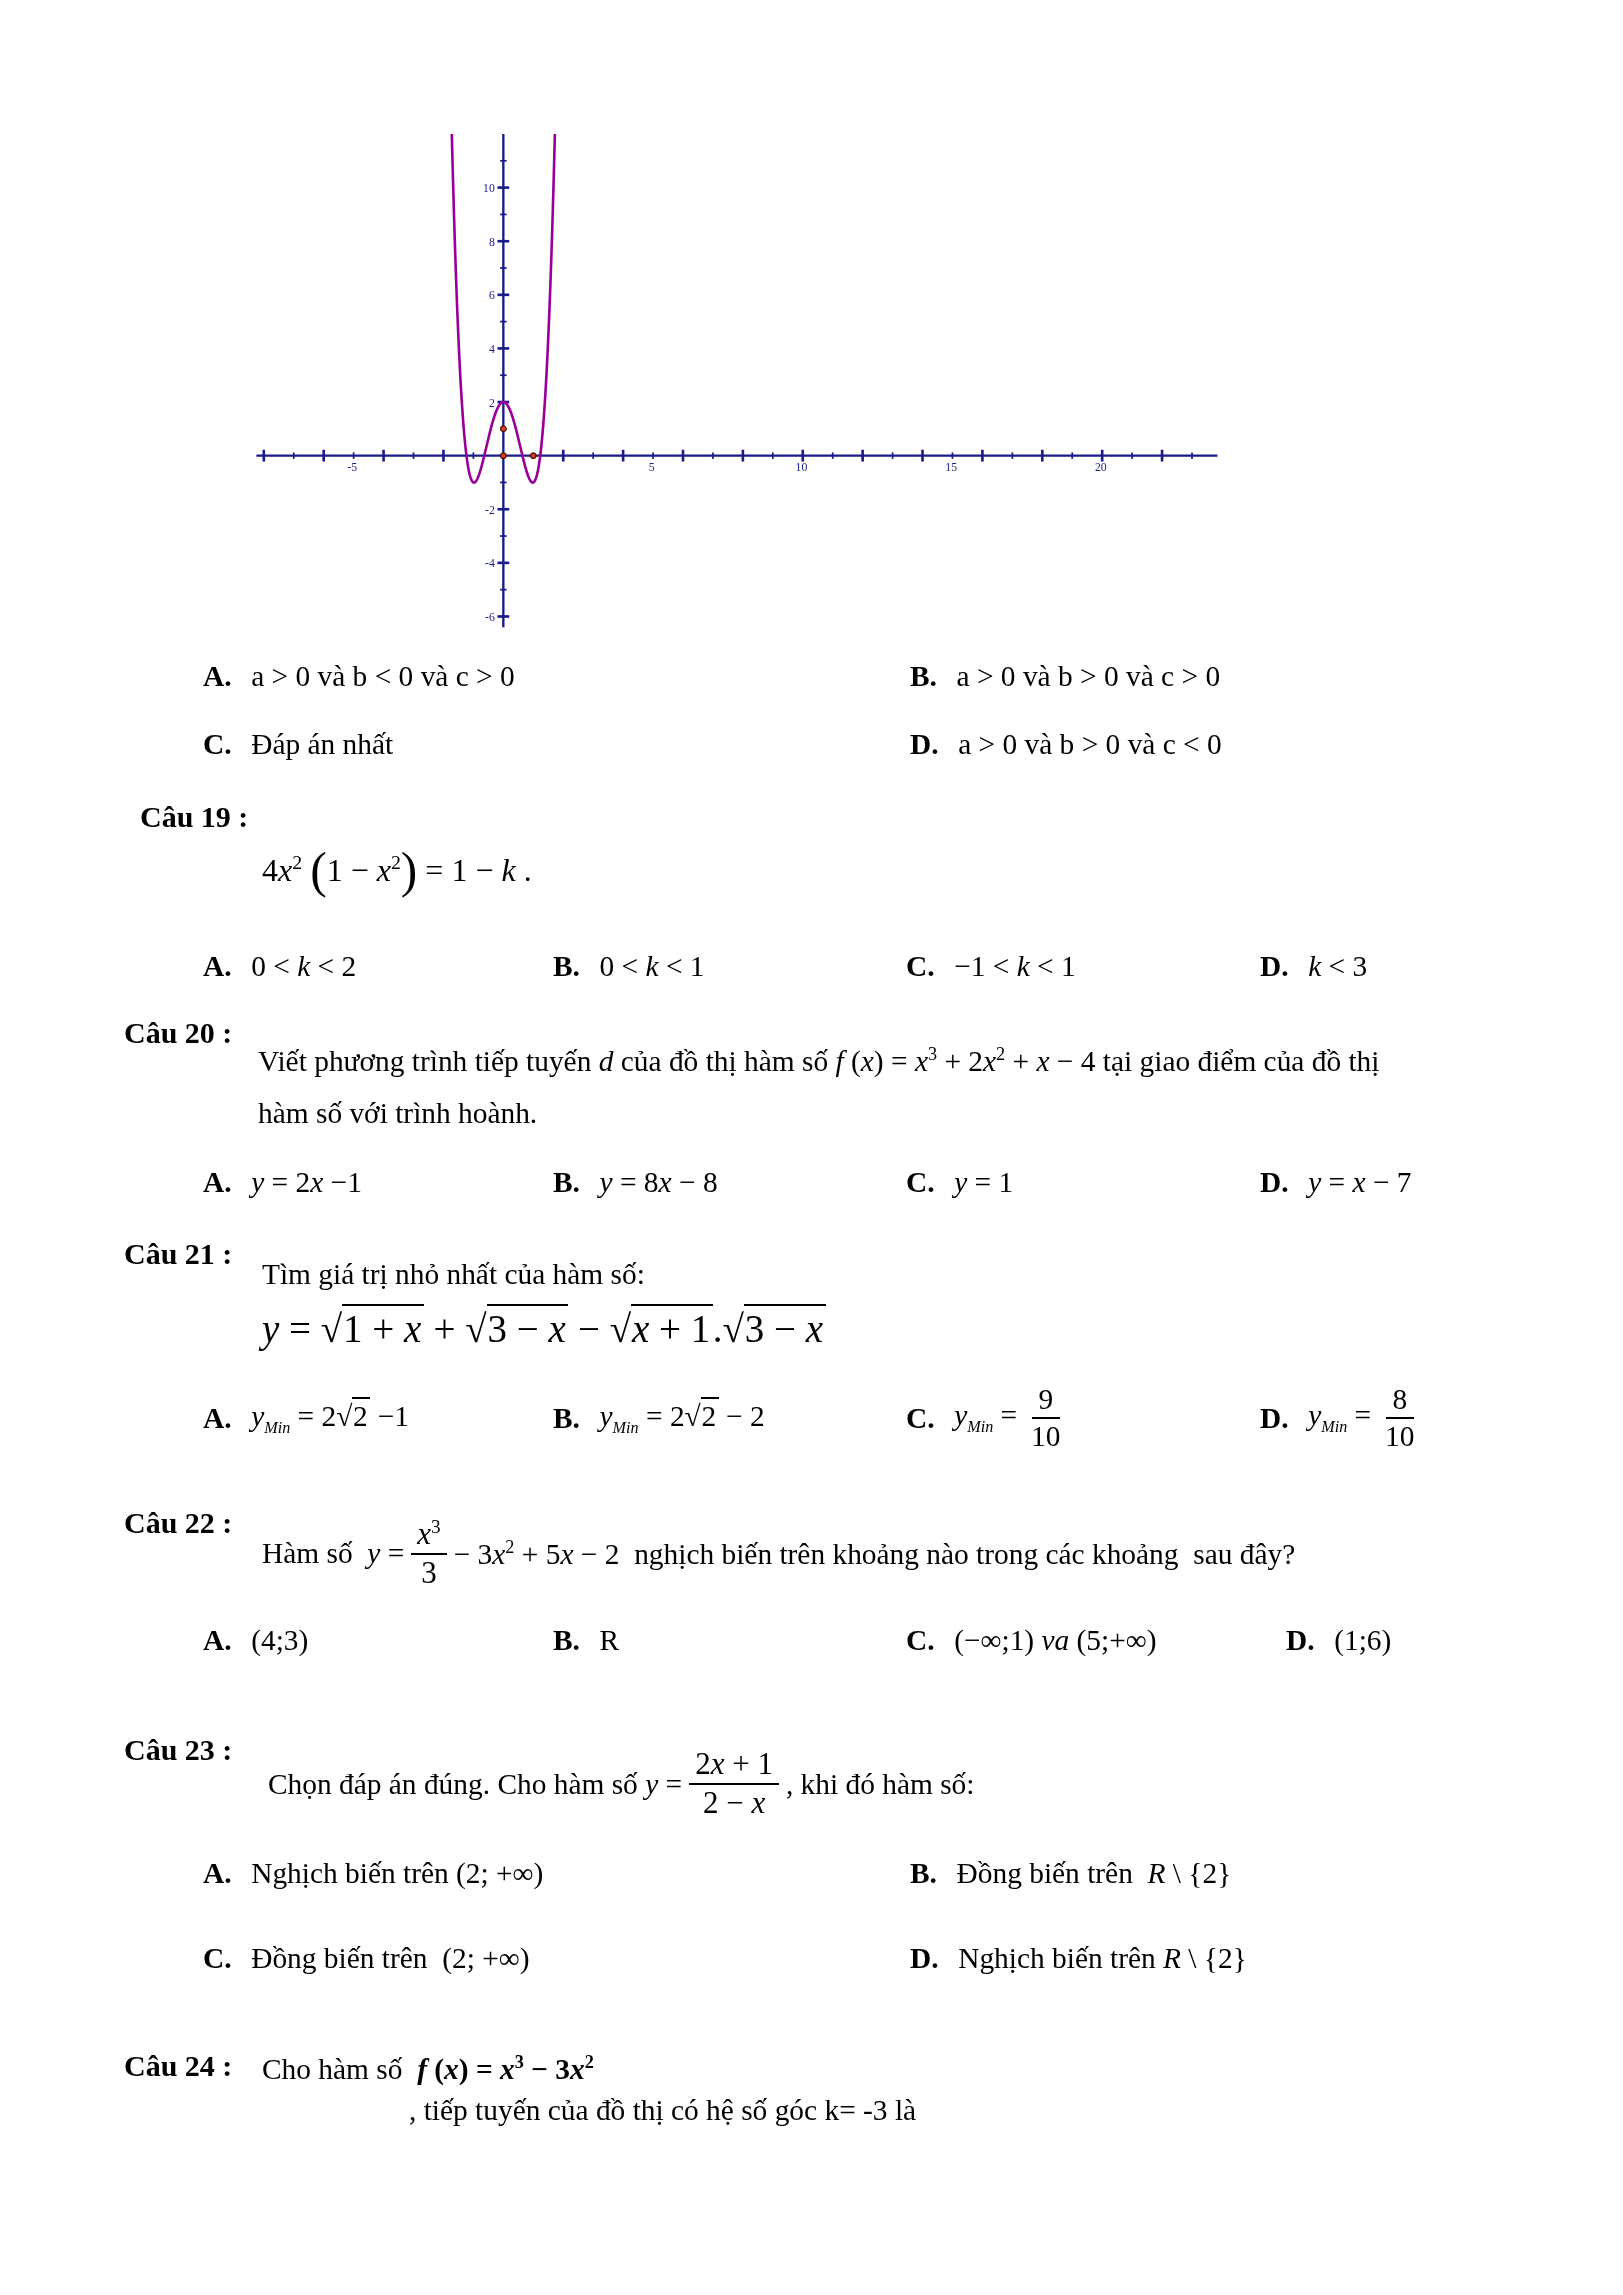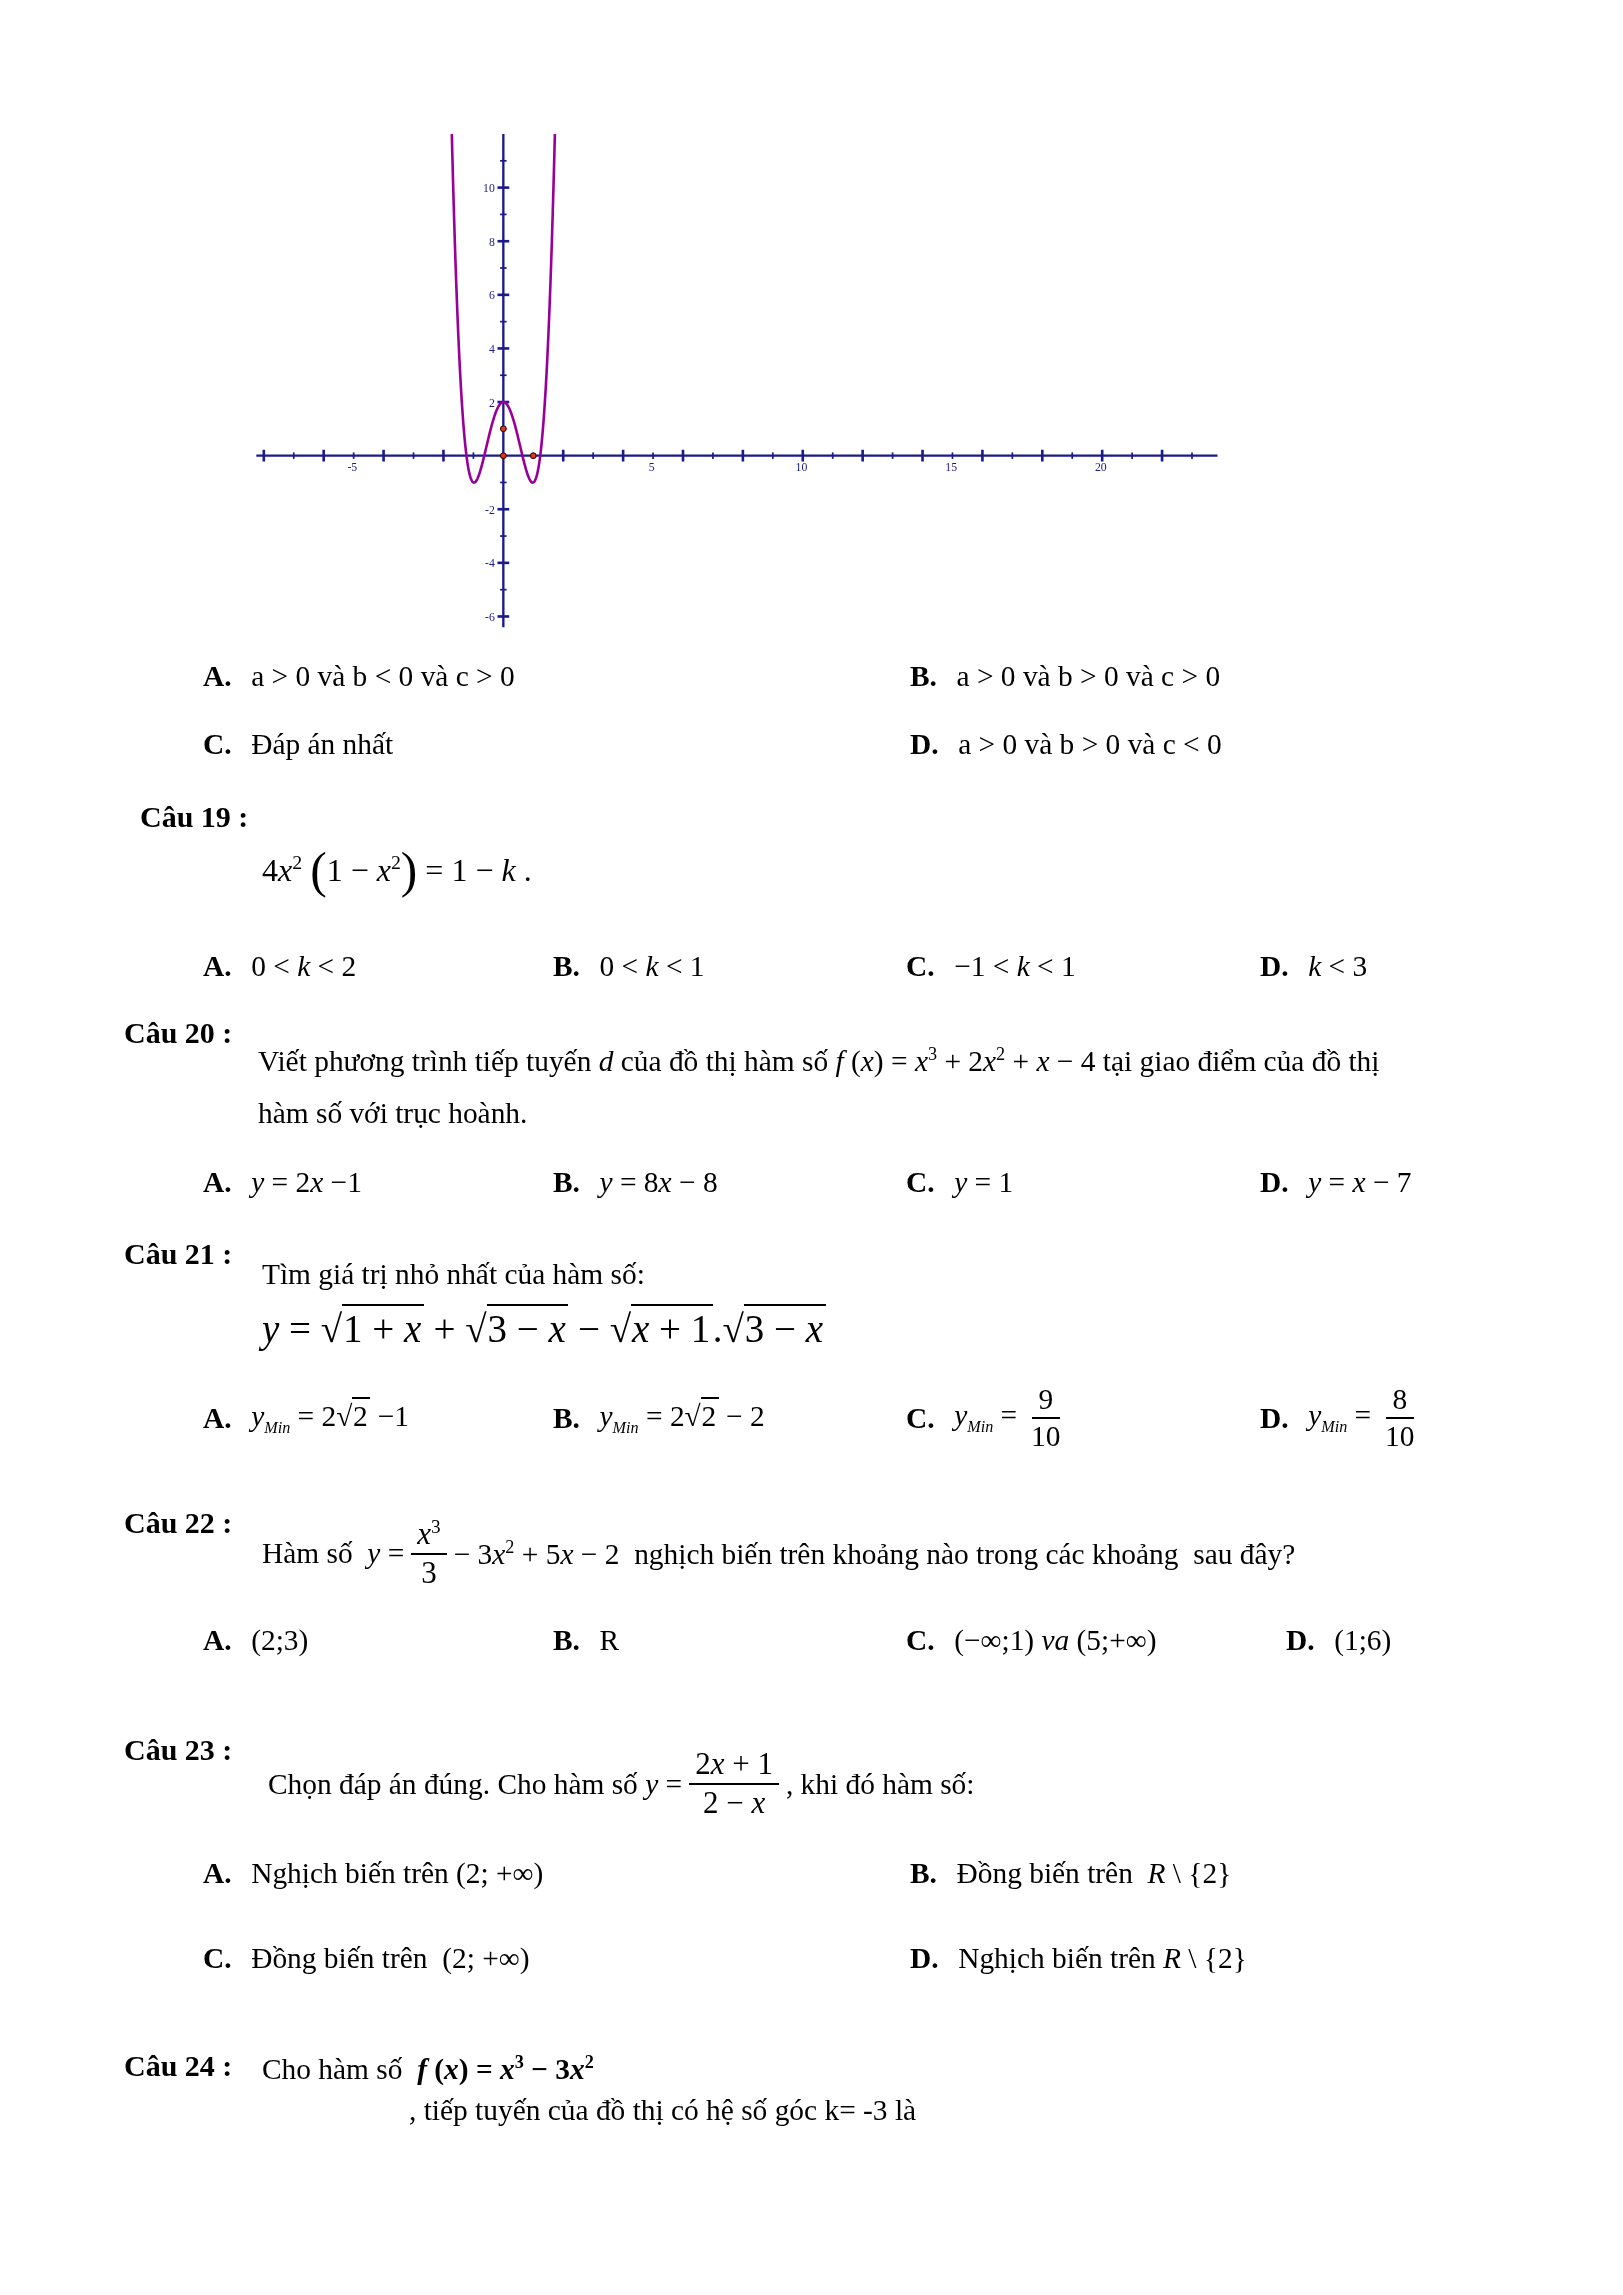--- a/index.html
+++ b/index.html
@@ -129,21 +129,21 @@
     <span class="letter">C.</span>
     <span>−1 &lt; <i>k</i> &lt; 1</span>
   </div>
   <div class="opt abs" style="left:1260px;top:950px;">
     <span class="letter">D.</span>
     <span><i>k</i> &lt; 3</span>
   </div>
 
   <div class="qlabel abs" style="left:124px;top:1016px;">Câu 20 :</div>
   <div class="qtext abs" style="left:258px;top:1044px;">Viết phương trình tiếp tuyến <i>d</i> của đồ thị hàm số <i>f</i> (<i>x</i>) = <i>x</i><sup>3</sup> + 2<i>x</i><sup>2</sup> + <i>x</i> − 4 tại giao điểm của đồ thị</div>
-  <div class="qtext abs" style="left:258px;top:1097px;">hàm số với trục hoành.</div>
+  <div class="qtext abs" style="left:258px;top:1097px;">hàm số với trình hoành.</div>
   <div class="opt abs" style="left:203px;top:1166px;">
     <span class="letter">A.</span>
     <span><i>y</i> = 2<i>x</i> −1</span>
   </div>
   <div class="opt abs" style="left:553px;top:1166px;">
     <span class="letter">B.</span>
     <span><i>y</i> = 8<i>x</i> − 8</span>
   </div>
   <div class="opt abs" style="left:906px;top:1166px;">
     <span class="letter">C.</span>
@@ -184,21 +184,21 @@
   <div class="mrow abs" style="left:262px;top:1506px;height:95px;">
     <span>Hàm số&nbsp; <i>y</i> =</span>
     <span class="fr" style="font-size:31px;">
       <span class="nu"><i>x</i><sup>3</sup></span>
       <span class="de">3</span>
     </span>
     <span>− 3<i>x</i><sup>2</sup> + 5<i>x</i> − 2&nbsp; nghịch biến trên khoảng nào trong các khoảng&nbsp; sau đây?</span>
   </div>
   <div class="opt abs" style="left:203px;top:1624px;">
     <span class="letter">A.</span>
-    <span>(2;3)</span>
+    <span>(4;3)</span>
   </div>
   <div class="opt abs" style="left:553px;top:1624px;">
     <span class="letter">B.</span>
     <span>R</span>
   </div>
   <div class="opt abs" style="left:906px;top:1624px;">
     <span class="letter">C.</span>
     <span>(−∞;1) <i>va</i> (5;+∞)</span>
   </div>
   <div class="opt abs" style="left:1286px;top:1624px;">

